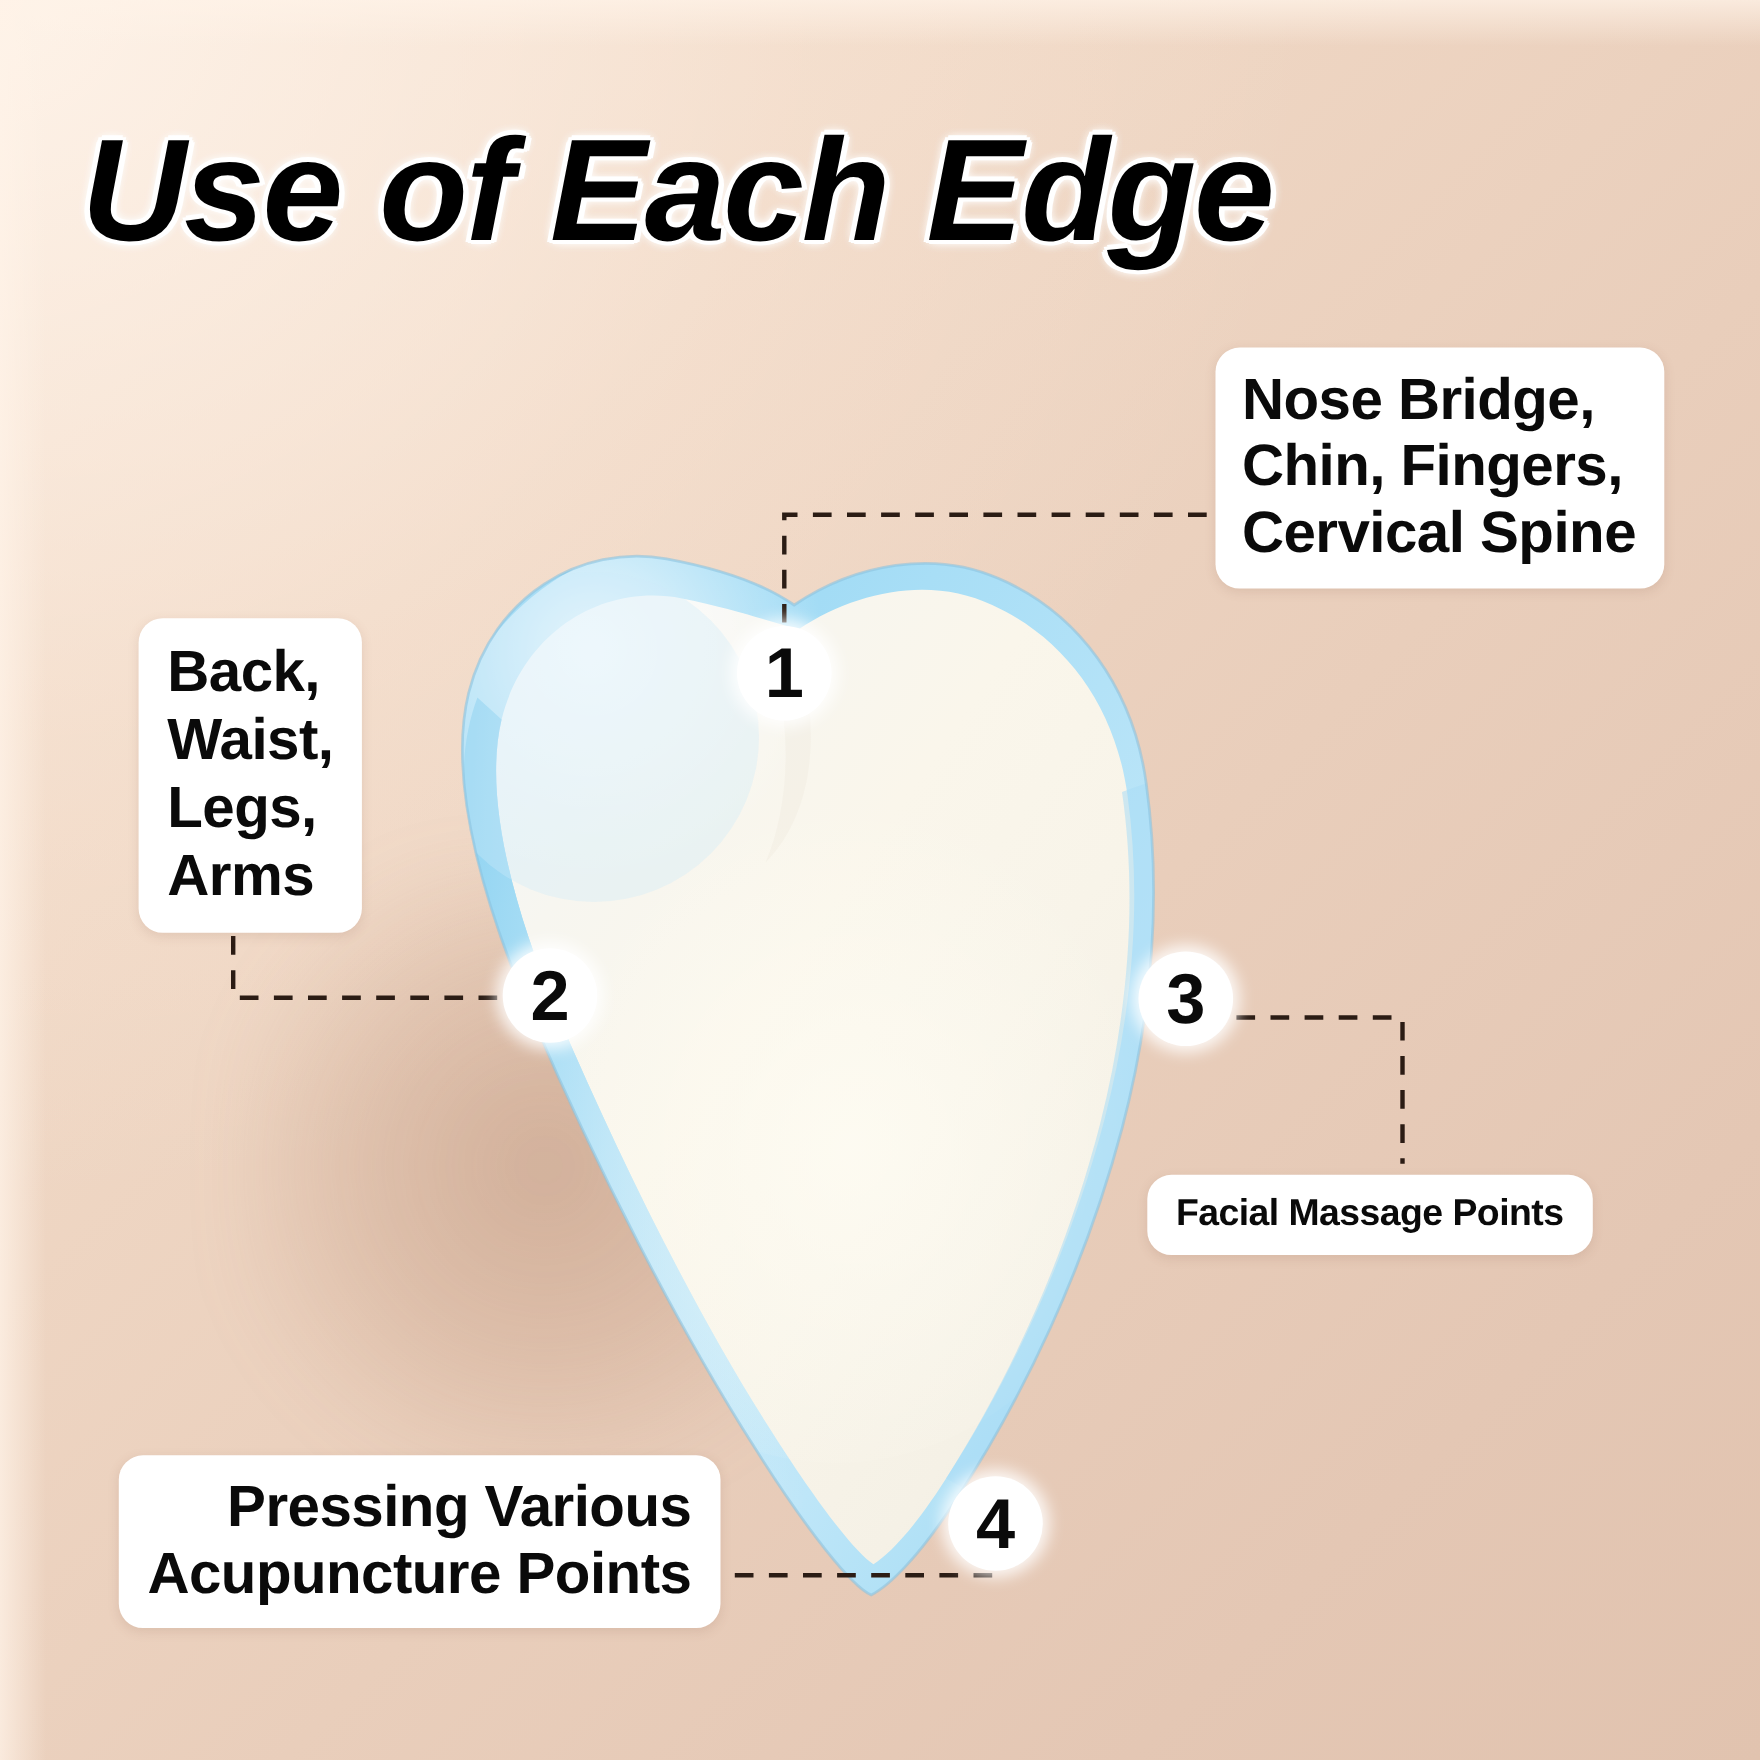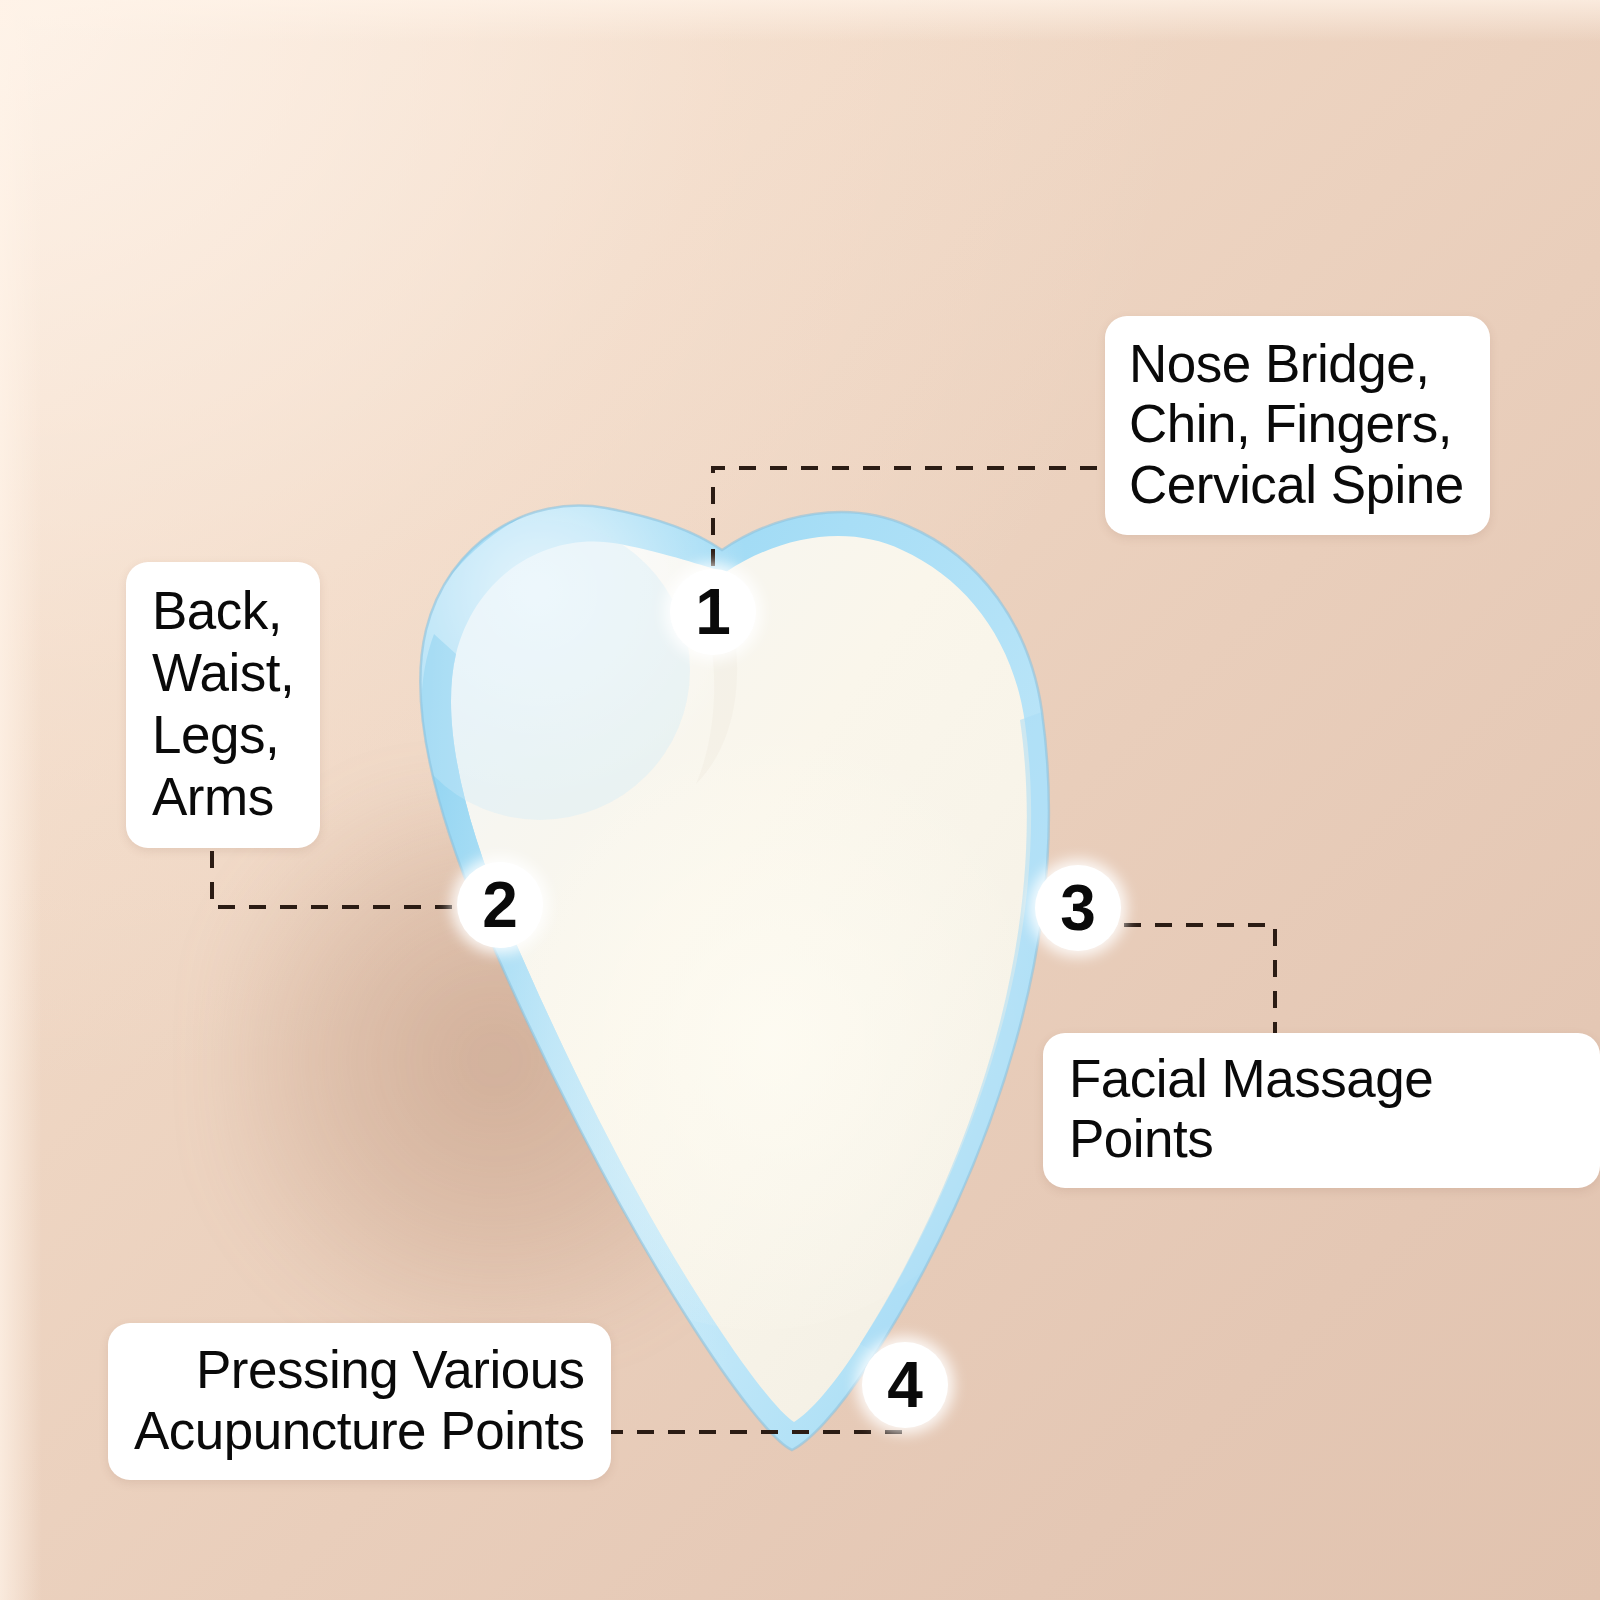--- a/index.html
+++ b/index.html
@@ -78,41 +78,41 @@
   #marker-2{left:457px; top:862px;}
   #marker-3{left:1035px; top:865px;}
   #marker-4{left:862px; top:1342px;}
 
   
   .callout{
     position:absolute;
     background:#FFFFFF;
     border-radius:22px;
     color:#0A0A0A;
-    font-weight:normal;
+    font-weight:bold;
     box-shadow:0 3px 10px rgba(120,80,60,0.13);
     z-index:7;
     white-space:pre-line;
   }
   #callout-1{
     left:1105px; top:316px;
     padding:18px 26px 20px 24px;
     font-size:53px; line-height:1.14;
     letter-spacing:-0.5px;
   }
   #callout-2{
     left:126px; top:562px;
     padding:18px 26px 20px 26px;
     font-size:53px; line-height:1.17;
     letter-spacing:-0.5px;
   }
   #callout-3{
-    left:1043px; top:1033px;
-    padding:16px 14px 18px 26px;
-    font-size:53px; line-height:1.14;
+    left:1043px; top:1068px;
+    padding:16px 27px 18px 26px;
+    font-size:34px; line-height:1.14;
     letter-spacing:-0.5px;
   }
   #callout-4{
     left:108px; top:1323px;
     padding:16px 26px 18px 26px;
     font-size:53px; line-height:1.16;
     letter-spacing:-0.5px;
     text-align:right;
   }
 
@@ -126,20 +126,21 @@
     stroke-linecap:butt;
   }
 </style>
 </head>
 <body>
 
 <div id="stage">
 
   <div id="frame-edge"></div>
 
+  <div id="title">Use of Each Edge</div>
 
   <div id="stone-wrap">
     <div id="stone-shadow"></div>
     <svg id="stone-svg" width="820" height="1050" viewBox="0 0 820 1050">
       <defs>
 
         <linearGradient id="bodyGrad" x1="0.08" y1="0.06" x2="0.92" y2="0.96">
           <stop offset="0%" stop-color="#F3F6F7"></stop>
           <stop offset="16%" stop-color="#F7F6F0"></stop>
           <stop offset="40%" stop-color="#FAF6EB"></stop>

